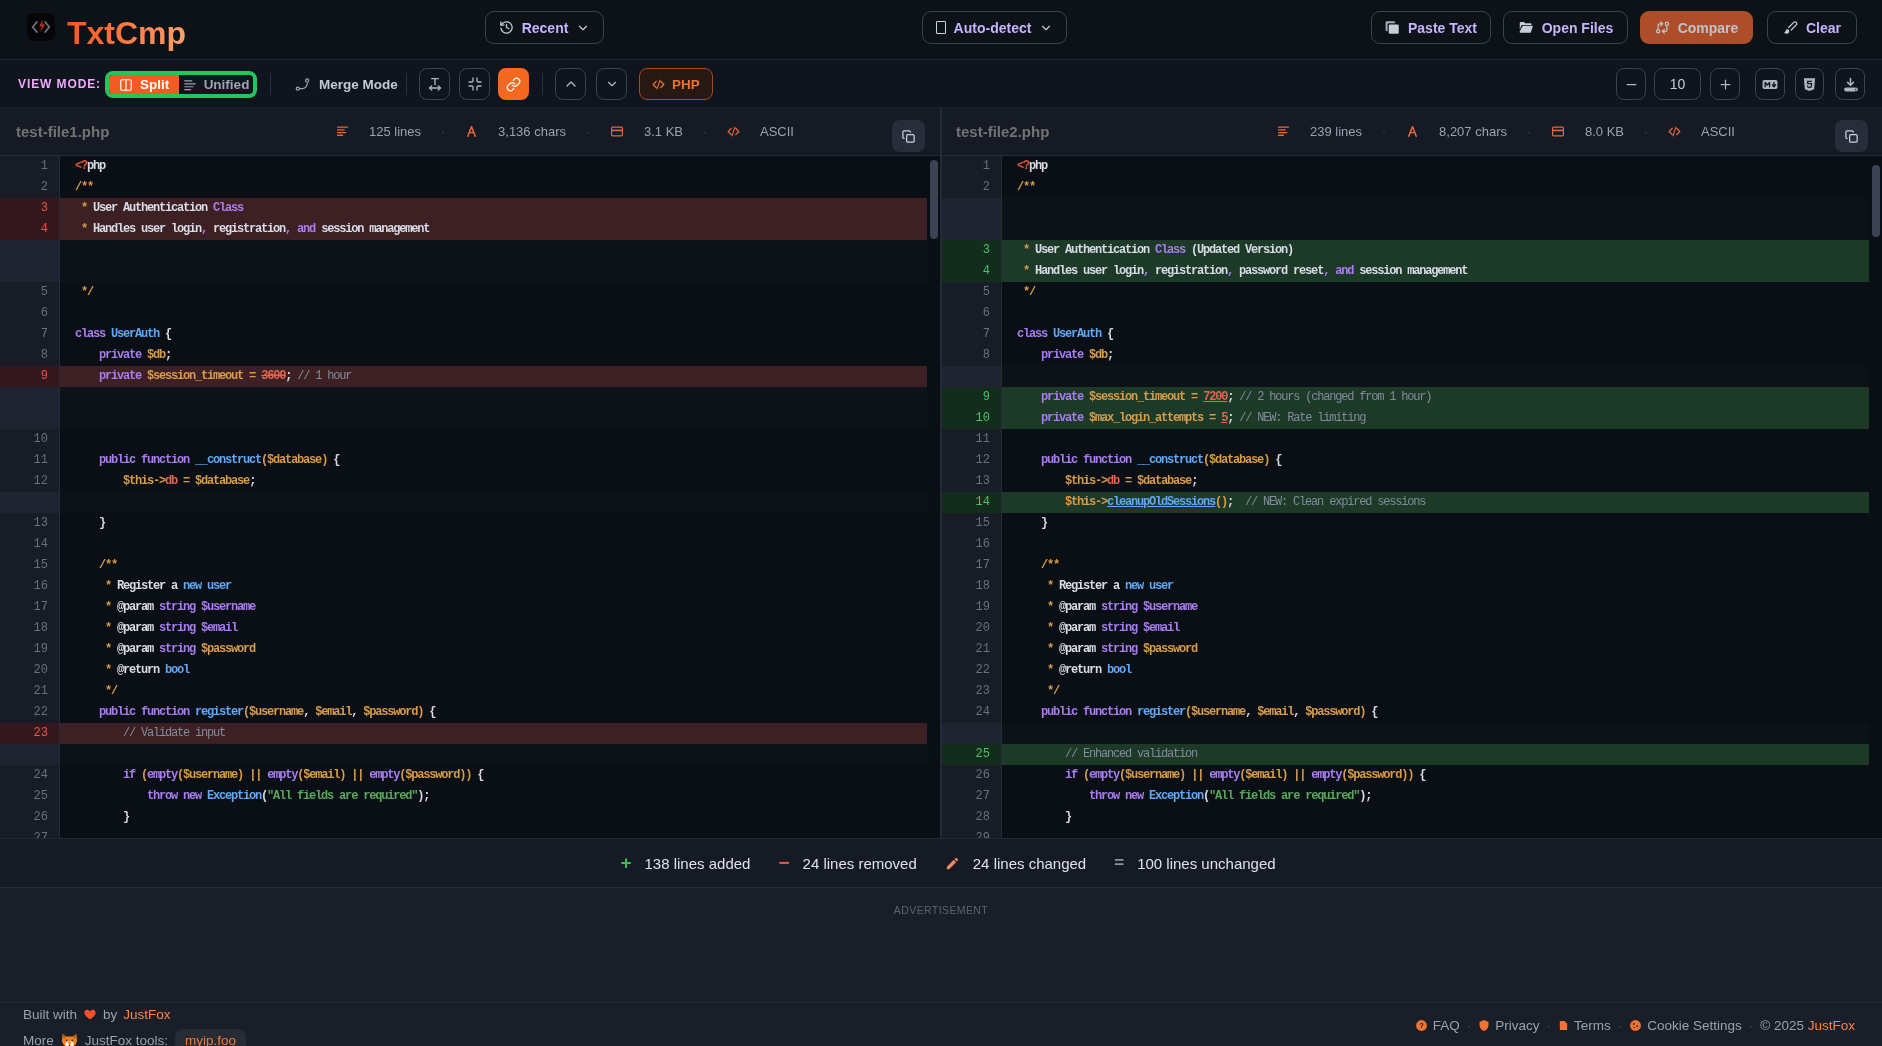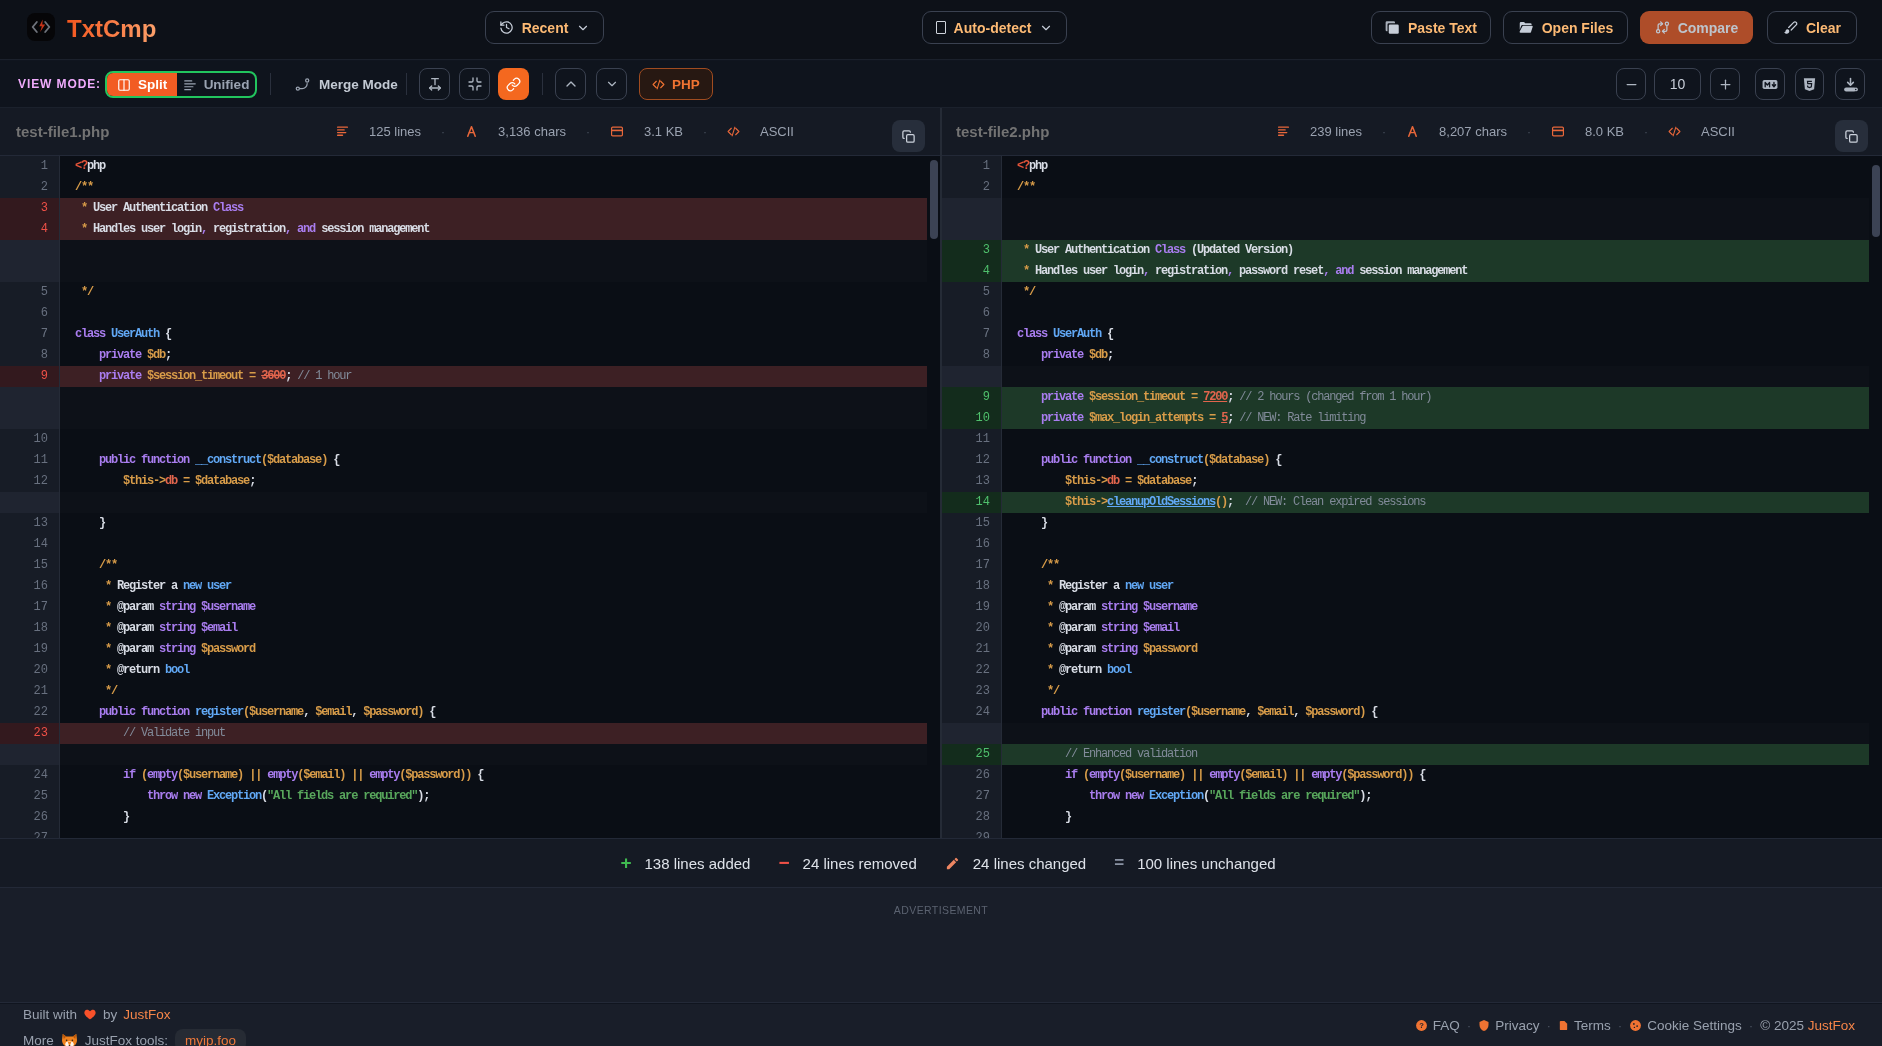--- a/index.html
+++ b/index.html
@@ -1,20 +1,20 @@
 <!DOCTYPE html>
 <html><head><meta charset="utf-8"><style>
 *{margin:0;padding:0;box-sizing:border-box}
 html,body{width:1882px;height:1046px;overflow:hidden;background:#10151f;font-family:"Liberation Sans",sans-serif}
 i{font-style:normal}
 
 #hdr{position:absolute;left:0;top:0;width:1882px;height:60px;background:#0d1118;border-bottom:1px solid #1b212c}
 #logo{position:absolute;left:27px;top:13px;width:28px;height:28px;background:#060608;border-radius:8px;display:flex;align-items:center;justify-content:center}
-#brand{position:absolute;left:67px;top:15px;font-size:24px;font-weight:bold;background:linear-gradient(90deg,#f4571f,#fca06a);-webkit-background-clip:text;background-clip:text;color:transparent;letter-spacing:0px}
-.btn{position:absolute;height:33px;top:11px;border:1px solid #3a4150;border-radius:9px;display:flex;align-items:center;justify-content:center;gap:8px;color:#fdba74;font-size:14px;font-weight:bold;background:transparent}
+#brand{position:absolute;left:67px;top:15px;font-size:32px;font-weight:bold;background:linear-gradient(90deg,#f4571f,#fca06a);-webkit-background-clip:text;background-clip:text;color:transparent;letter-spacing:0px}
+.btn{position:absolute;height:33px;top:11px;border:1px solid #3a4150;border-radius:9px;display:flex;align-items:center;justify-content:center;gap:8px;color:#c4b5fd;font-size:14px;font-weight:bold;background:transparent}
 .btn svg{color:#c6cdd8}
 
 #tb{position:absolute;left:0;top:61px;width:1882px;height:47px;background:#0f141d;border-bottom:1px solid #1b212c}
 .tbtn{position:absolute;top:7px;height:32px;border:1px solid #3a4150;border-radius:8px;display:flex;align-items:center;justify-content:center;color:#aeb6c2;background:transparent}
 .tdiv{position:absolute;top:12px;width:1px;height:22px;background:#2a303d}
 
 .fhdr{position:absolute;top:108px;width:940px;height:48px;background:#151a24;border-bottom:1px solid #232937}
 .fname{position:absolute;top:0;height:47px;display:flex;align-items:center;font-size:15px;font-weight:bold;color:#737373}
 .fstat{position:absolute;top:0;height:47px;display:flex;align-items:center;font-size:13px;color:#9aa2b0;gap:20px}
 .fstat svg{color:#e8673a}
@@ -82,21 +82,21 @@
           </g>
         </svg>
       </span>Compare</div>
 <div class="btn" style="left:1767px;width:90px"><svg width="15" height="15" viewBox="0 0 24 24" fill="none" stroke="currentColor" stroke-width="2" stroke-linecap="round" stroke-linejoin="round">
         <path d="m9.06 11.9 8.07-8.06a2.85 2.85 0 1 1 4.03 4.03l-8.06 8.08"></path>
         <path d="M7.07 14.94c-1.66 0-3 1.35-3 3.02 0 1.33-2.5 1.52-2 2.02 1.08 1.1 2.49 2.02 4 2.02 2.2 0 4-1.8 4-4.04a3.01 3.01 0 0 0-3-3.02z" fill="currentColor" stroke="none"></path>
       </svg>Clear</div>
 </div>
 <div id="tb">
 <div style="position:absolute;left:18px;top:0;height:46px;display:flex;align-items:center;font-size:12px;font-weight:bold;letter-spacing:0.9px;color:#f0abfc">VIEW MODE:</div>
-<div style="position:absolute;left:105px;top:10px;width:152px;height:27px;border:2px solid #22c55e;border-radius:8px;overflow:hidden;display:flex">
+<div style="position:absolute;left:105px;top:10px;width:152px;height:27px;border:4px solid #22c55e;border-radius:8px;overflow:hidden;display:flex">
 <div style="flex:0 0 70px;background:#f25c23;color:#fff;font-size:13.5px;font-weight:bold;display:flex;align-items:center;justify-content:center;gap:7px"><svg class="" width="14" height="14" viewBox="0 0 24 24" fill="none" stroke="currentColor" stroke-width="2" stroke-linecap="round" stroke-linejoin="round">
           <rect x="3" y="3" width="18" height="18" rx="2"></rect>
           <path d="M12 3v18"></path>
         </svg>Split</div>
 <div style="flex:1;color:#9aa3b2;font-size:13.5px;font-weight:bold;display:flex;align-items:center;justify-content:center;gap:7px"><svg class="" width="14" height="14" viewBox="0 0 24 24" fill="none" stroke="currentColor" stroke-width="2" stroke-linecap="round" stroke-linejoin="round">
           <path d="M3 5h12"></path>
           <path d="M3 10h18"></path>
           <path d="M3 15h14"></path>
           <path d="M3 20h10"></path>
         </svg>Unified</div>

